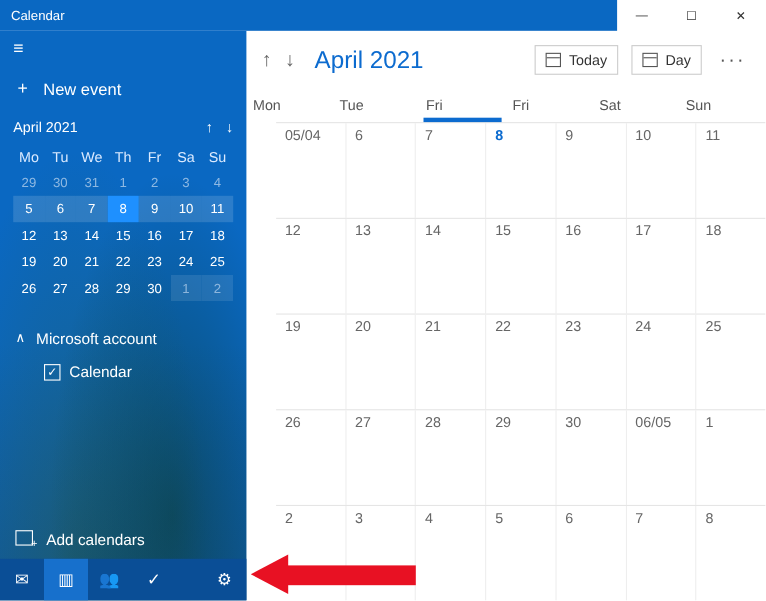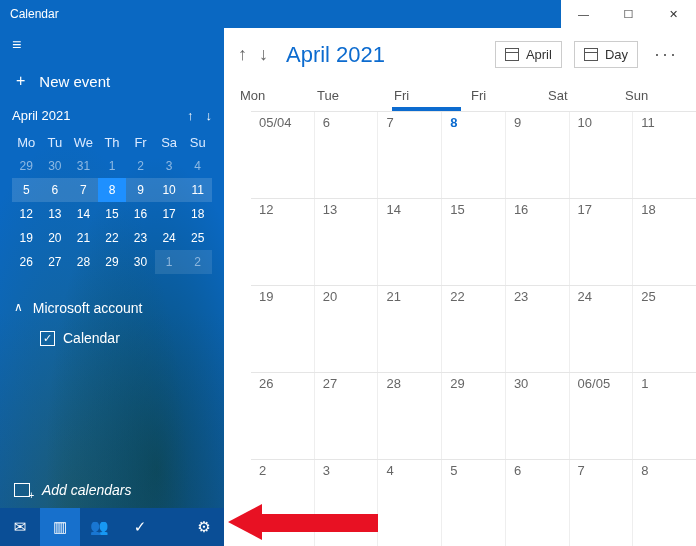--- a/index.html
+++ b/index.html
@@ -25,38 +25,38 @@
   .minigrid th { font-weight: 400; font-size: 13px; padding: 4px 0; color: #dbeaff; }
   .minigrid td { text-align:center; font-size: 12px; padding: 5px 0; }
   td.today-cell { background:#1e90ff; }
   td.sel-range { background: rgba(255,255,255,.14); }
   td.dim { color: #b9d3ee; opacity:.75; }
   .accounts { margin-top: 20px; padding: 0 14px; font-size: 14px; }
   .acct-row { display:flex; align-items:center; gap:10px; }
   .chev { font-size:12px; display:inline-block; transform: translateY(-1px); }
   .cal-row { display:flex; align-items:center; gap:8px; padding: 14px 0 0 26px; font-size:14px; }
   .cb { width:15px; height:15px; border:1.5px solid #fff; display:inline-flex; align-items:center; justify-content:center; font-size:11px; color:#fff; }
-  .addcal { margin-top: auto; padding: 10px 14px; font-size: 14px; display:flex; align-items:center; gap:12px;font-style:italic; }
+  .addcal { margin-top: auto; padding: 10px 14px; font-size: 14px; display:flex; align-items:flex-start; gap:12px; }
   .addcal .cicon { width:16px; height:14px; border:1.5px solid #fff; position:relative; }
   .addcal .cicon::before { content:"+"; position:absolute; right:-5px; bottom:-5px; font-size:10px; line-height:1; }
   .bottombar { height: 38px; background:#0a4e96; display:flex; align-items:center; }
   .bicon { width: 40px; height: 100%; display:flex; align-items:center; justify-content:center; color:#fff; font-size:15px; }
   .bicon.active { background:#1770cc; }
   .bicon.right { margin-left:auto; }
   
   .content { flex:1; display:flex; flex-direction:column; }
   .topbar { height:54px; display:flex; align-items:center; padding: 0 14px; gap:12px; border-bottom: 1px solid transparent; }
   .navarr { color:#666; font-size:18px; cursor:default; }
   .monthtitle { color:#0c6bcf; font-size:22px; font-weight:400; margin-left:6px; }
   .spacer { flex:1; }
   .btn { border:1px solid #ccc; padding:5px 9px; font-size:13px; display:flex; align-items:center; gap:7px; color:#333; background:#fff; }
   .btn .smicon { width:14px; height:13px; border:1.3px solid #555; position:relative; }
   .btn .smicon::before { content:""; position:absolute; left:0; right:0; top:3px; height:1.3px; background:#555; }
   .more { font-size: 18px; letter-spacing:2px; color:#555; padding:0 4px; }
-  .dowrow { display:flex; padding-left:10px; }
+  .dowrow { display:flex; }
   .dowcell { flex:1; font-size:13px; color:#555; padding:6px 0 8px 6px; position:relative; }
   .dowcell.today::after{ content:""; position:absolute; left:4px; right:4px; bottom:0; height:4px; background:#0c6bcf; }
   .grid { flex:1; display:flex; flex-direction:column;margin-left:27px; }
   .row { flex:1; display:flex; border-top:1px solid #e5e5e5; }
   .cell { flex:1; border-right:1px solid #eee; padding:3px 0 0 8px; font-size:13px; color:#666; }
   .cell:last-child{ border-right:none; }
   .cell.today-num { color:#0c6bcf; font-weight:600; }
   
   .arrow-wrap { position:absolute; left:228px; bottom:6px; width:150px; height:36px; pointer-events:none; }
   .arrow-body { position:absolute; left:32px; top:10px; width:118px; height:18px; background:#e81123; }
@@ -181,21 +181,21 @@
   </div>
 
   <div class="content">
     <div class="topbar">
       <span class="navarr">↑</span>
       <span class="navarr">↓</span>
       <span class="monthtitle">April 2021</span>
       <span class="spacer"></span>
       <div class="btn">
         <span class="smicon"></span>
-        <span>April</span>
+        <span>Today</span>
       </div>
       <div class="btn">
         <span class="smicon"></span>
         <span>Day</span>
       </div>
       <span class="more">···</span>
     </div>
     <div class="dowrow" id="dowrow">
         <div class="dowcell">Mon</div>
         <div class="dowcell">Tue</div>

